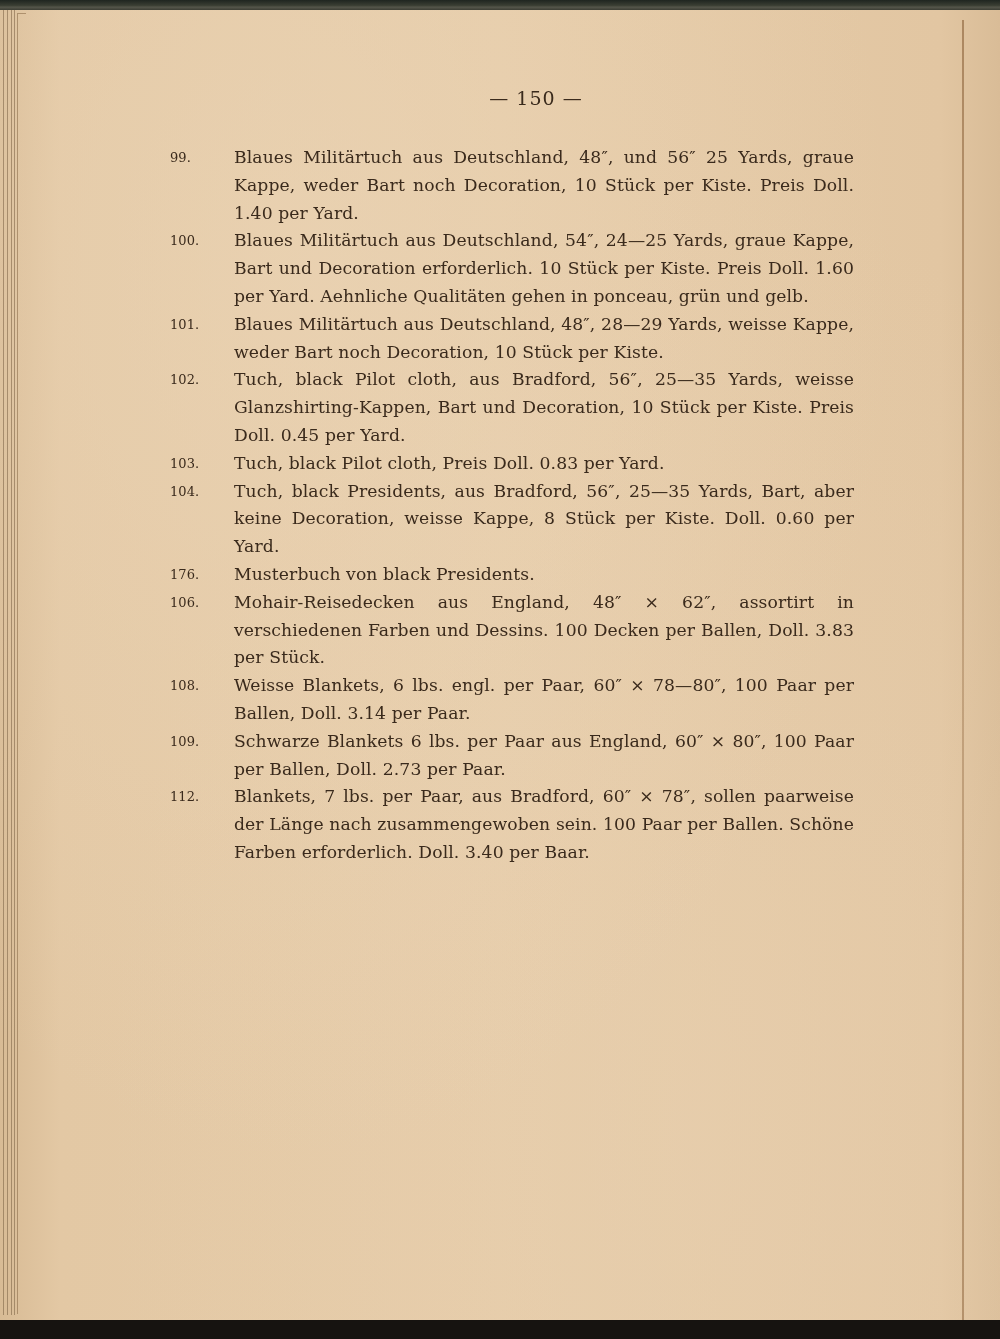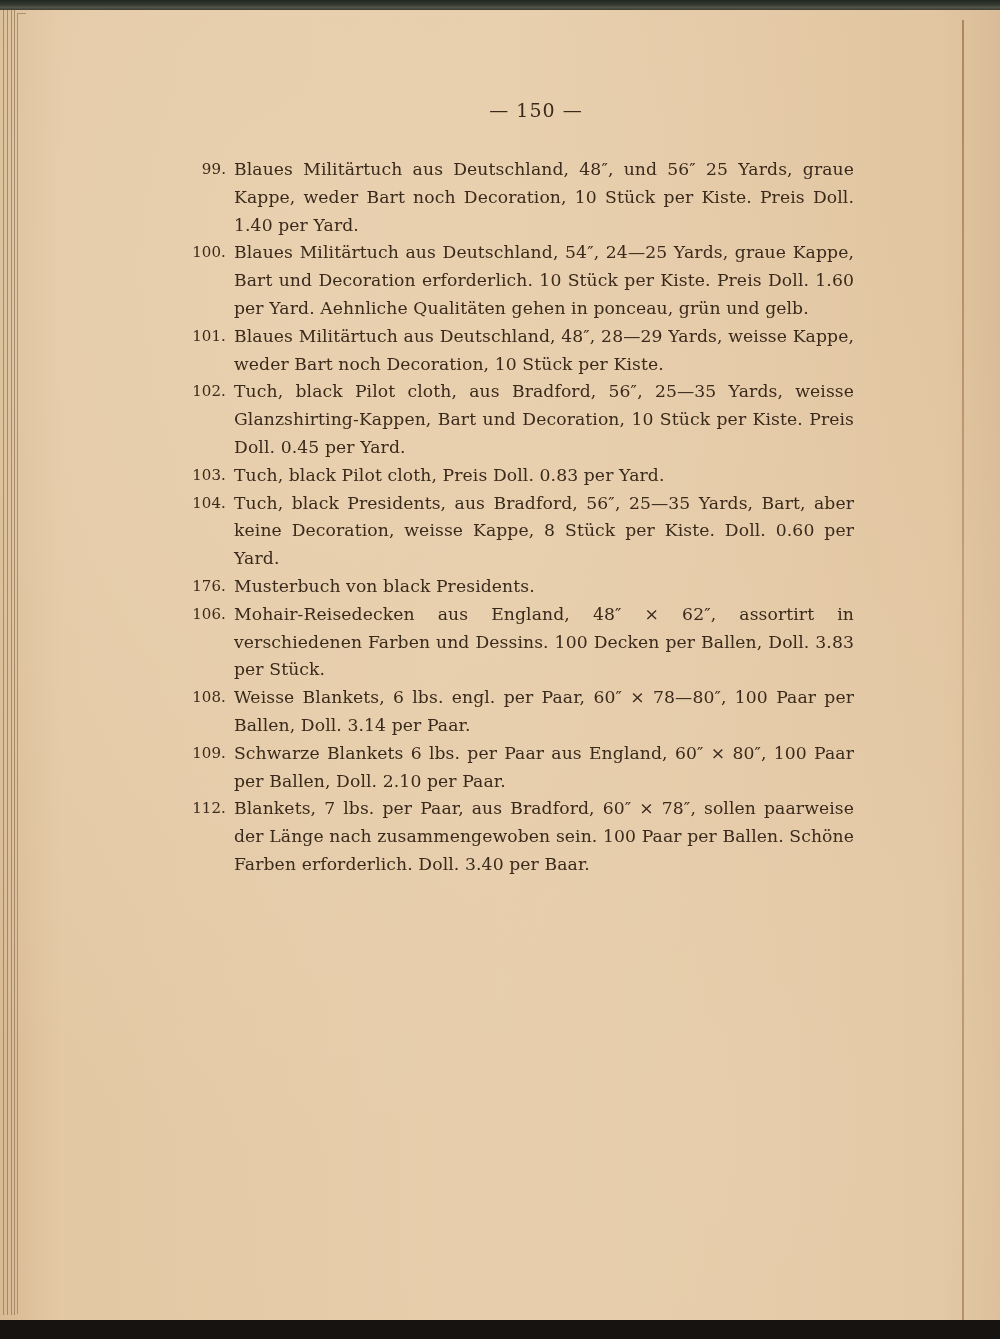--- a/index.html
+++ b/index.html
@@ -68,40 +68,40 @@
       left: 188px;
       top: 84px;
       width: 666px;
       font-family: "DejaVu Serif", "Liberation Serif", serif;
       color: #3a2a1c;
     }
     .page-number {
       text-align: center;
       font-size: 19px;
       letter-spacing: 1px;
-      margin: 12px 0 32px 0;
+      margin: 0 0 32px 0;
       padding-left: 30px;
       line-height: 28px;
     }
     .entry {
       position: relative;
       padding-left: 46px;
       font-size: 17.2px;
       line-height: 27.8px;
       text-align: justify;
       margin-bottom: 0px;
       letter-spacing: 0.1px;
     }
     .entry .num {
       position: absolute;
       left: -18px;
       top: 0;
       width: 56px;
-      text-align: right;
-      font-size: 15px;
+      text-align: left;
+      font-size: 13px;
     }
     .entry .desc {
       display: block;
     }
   </style>
 </head>
 <body>
 
 <div class="scan">
   <div class="top-band"></div>
@@ -152,21 +152,21 @@
       <div class="entry">
         <span class="num">106.</span>
         <span class="desc">Mohair-Reisedecken aus England, 48″ × 62″, assortirt in verschiedenen Farben und Dessins. 100 Decken per Ballen, Doll. 3.83 per Stück.</span>
       </div>
       <div class="entry">
         <span class="num">108.</span>
         <span class="desc">Weisse Blankets, 6 lbs. engl. per Paar, 60″ × 78—80″, 100 Paar per Ballen, Doll. 3.14 per Paar.</span>
       </div>
       <div class="entry">
         <span class="num">109.</span>
-        <span class="desc">Schwarze Blankets 6 lbs. per Paar aus England, 60″ × 80″, 100 Paar per Ballen, Doll. 2.10 per Paar.</span>
+        <span class="desc">Schwarze Blankets 6 lbs. per Paar aus England, 60″ × 80″, 100 Paar per Ballen, Doll. 2.73 per Paar.</span>
       </div>
       <div class="entry">
         <span class="num">112.</span>
         <span class="desc">Blankets, 7 lbs. per Paar, aus Bradford, 60″ × 78″, sollen paarweise der Länge nach zusammengewoben sein. 100 Paar per Ballen. Schöne Farben erforderlich. Doll. 3.40 per Baar.</span>
       </div>
     </div>
   </div>
 </div>
 
 </body></html>

